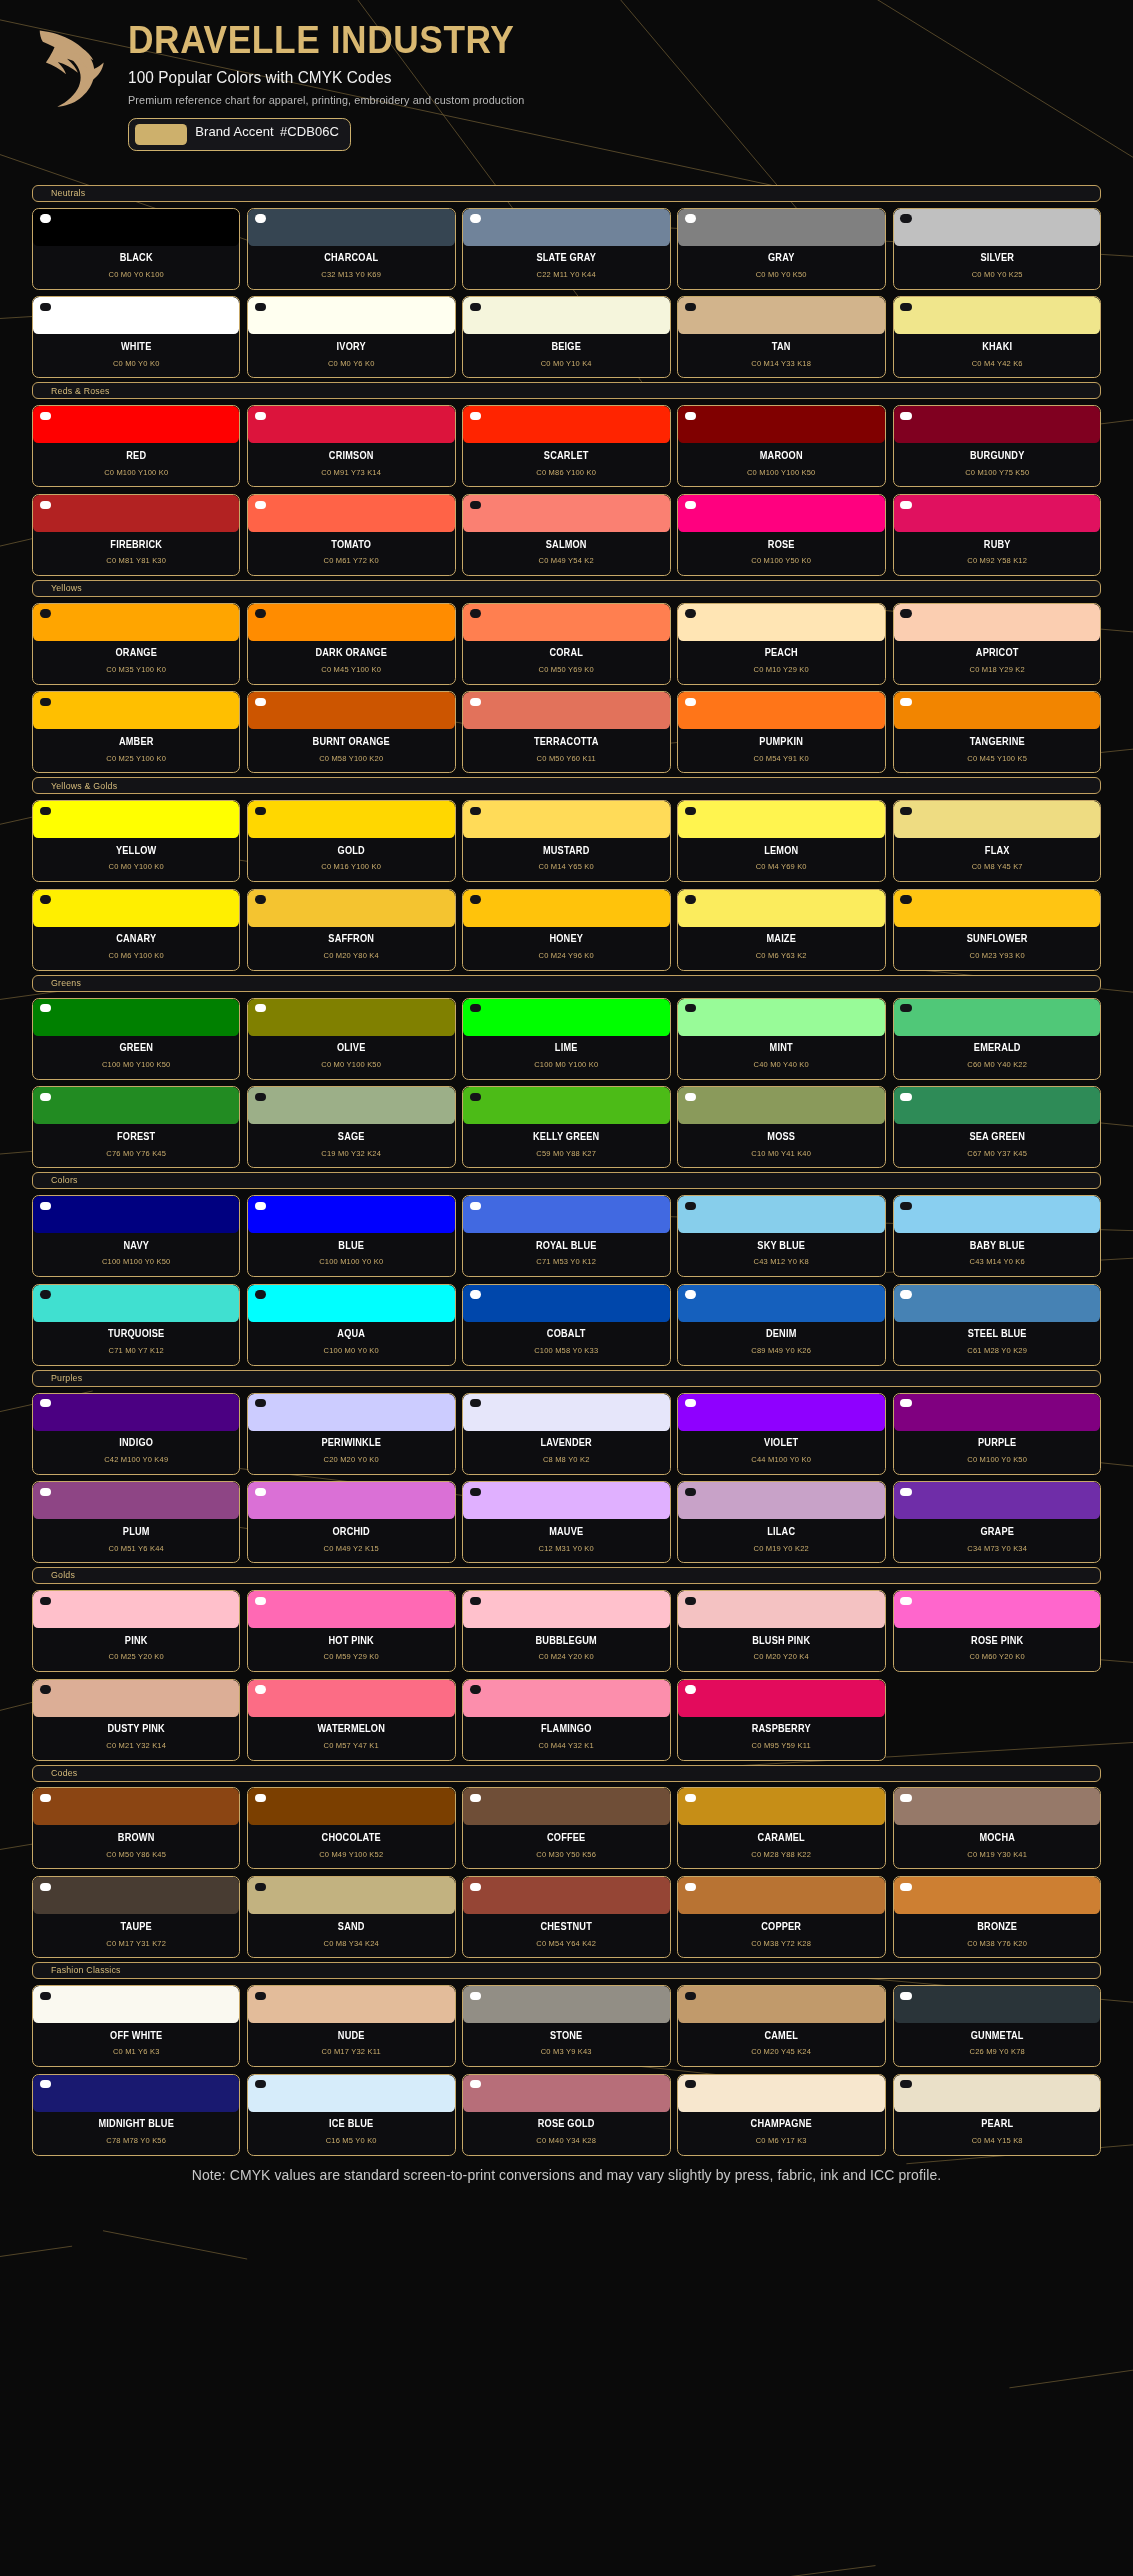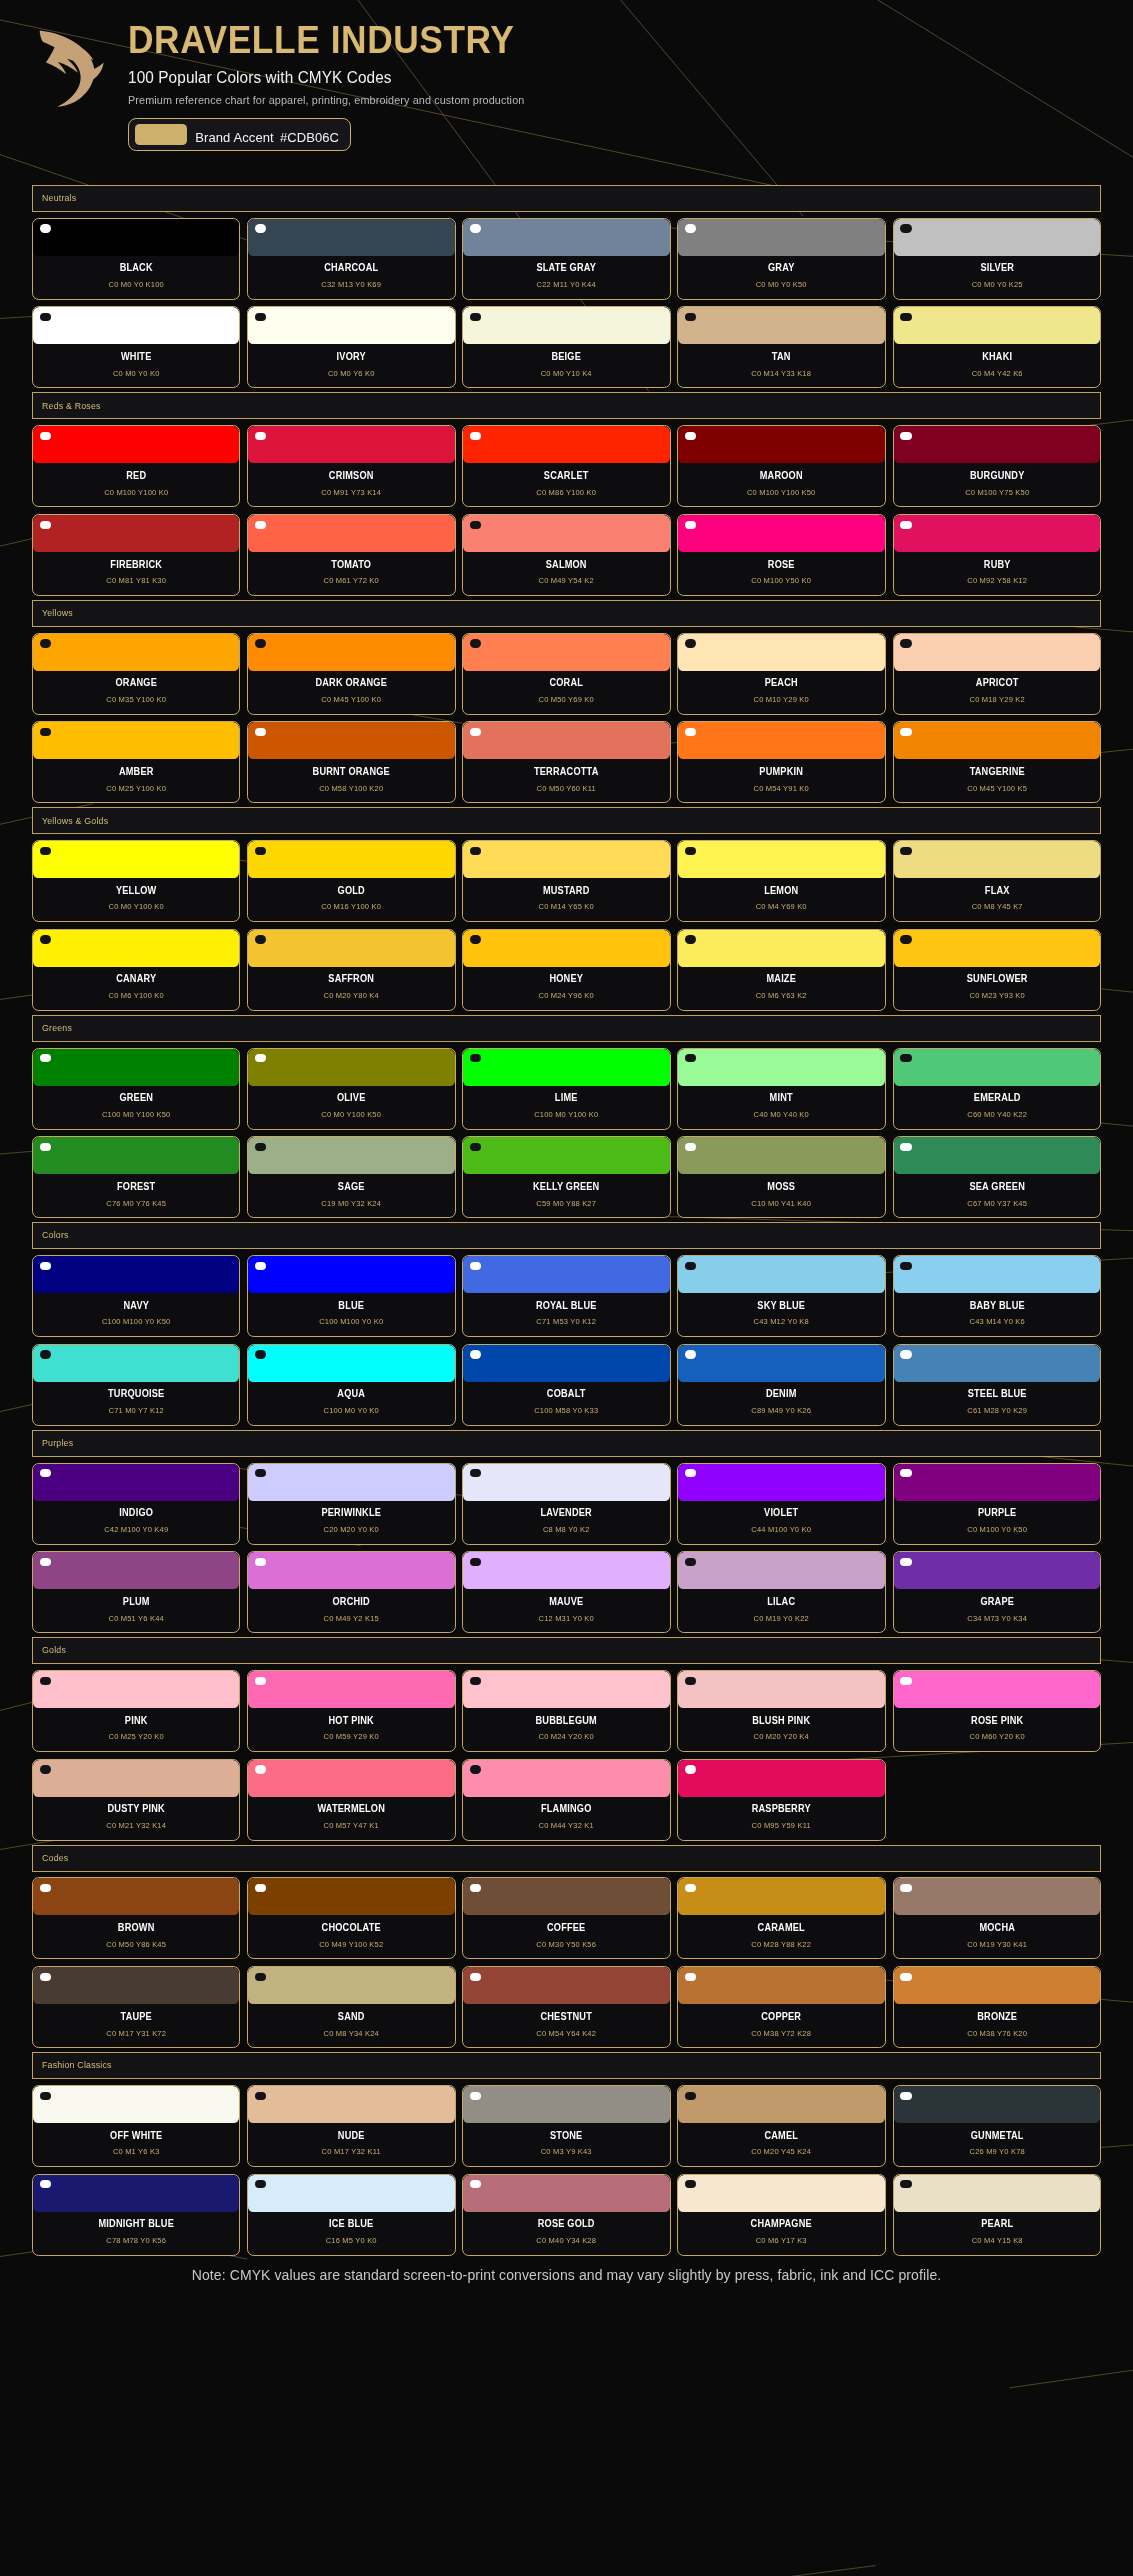--- a/index.html
+++ b/index.html
@@ -60,49 +60,49 @@
     margin-top: 7.2px;
     font-size: 11.3px;
     color: #B9B9B9;
     letter-spacing: 0.1px;
     transform: scaleX(0.96);
     transform-origin: left center;
   }
   .accent-pill {
     margin-top: 12.4px;
     display: inline-flex;
-    align-items: flex-end;
+    align-items: flex-start;
     gap: 8.2px;
     border: 1px solid #CDB06C;
     border-radius: 8.2px;
     background: #16161A;
     padding: 5.2px 11.3px 5.2px 6.2px;
   }
   .accent-chip {
     width: 52px; height: 20.6px;
     border-radius: 4.6px;
     background: #CDB06C;
     display: block;
   }
   .accent-label { font-size: 13px; color: #F5F5F5; letter-spacing: 0.1px; }
   .accent-hex  { font-size: 13px; color: #F5F5F5; letter-spacing: 0.1px; margin-left: -2.1px;}
 
   
   .sections { position: relative; z-index: 2; padding: 0 32px; }
   .section { margin-bottom: 4.1px; }
   .section-bar {
     position: relative;
-    height: 27px;
+    height: 17px;
     border: 0.5px solid #C0A060;
-    border-radius: 0;
+    border-radius: 6px;
     background: #131316;
     margin-bottom: 5.7px;
     display: flex;
     align-items: center;
-    padding-left: 9px;
+    padding-left: 18px;
   }
   .section-bar-label {
     font-size: 8.8px;
     color: #D6BC7C;
     letter-spacing: 0.2px;
     line-height: 1;
   }
   .grid {
     display: grid;
     grid-template-columns: repeat(5, 1fr);

